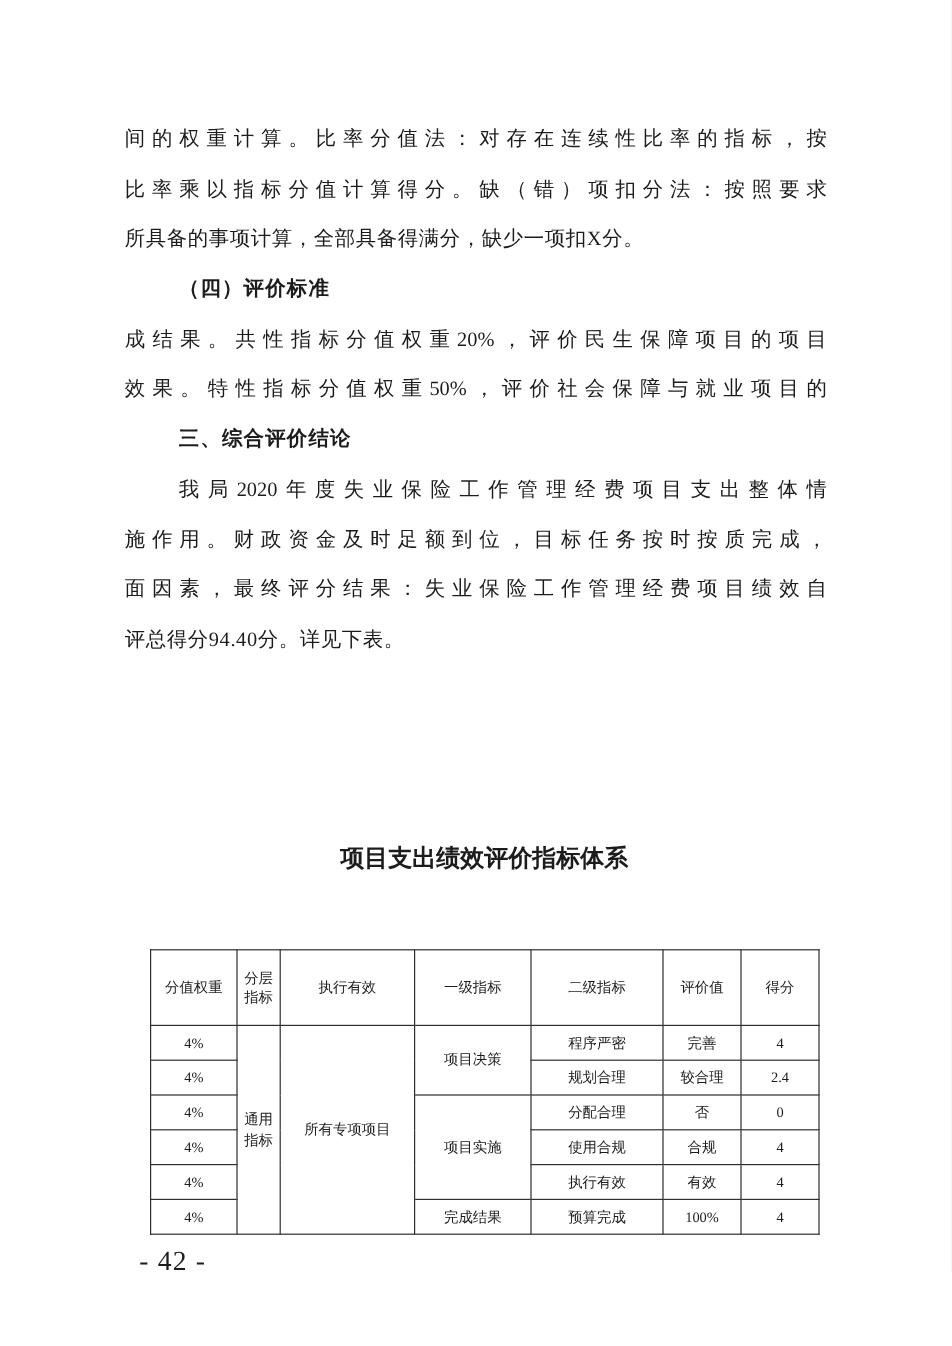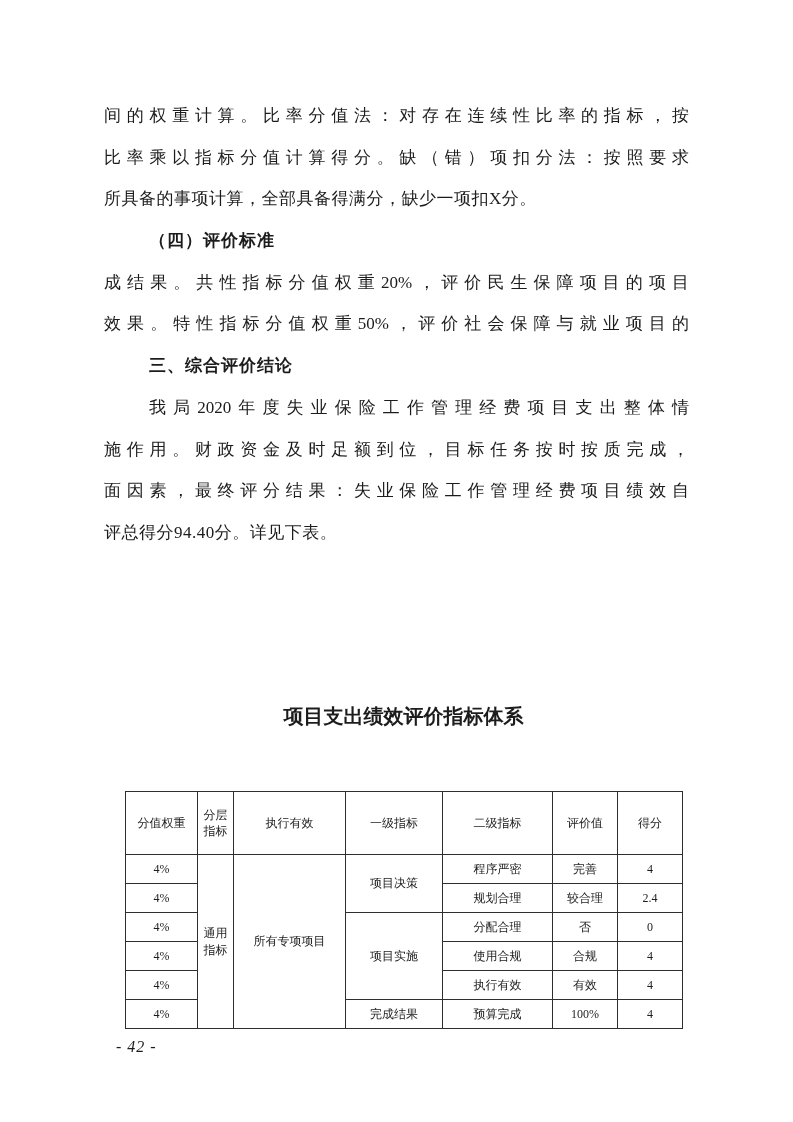--- a/index.html
+++ b/index.html
@@ -69,23 +69,22 @@
     padding: 0 1px;
     word-break: break-all;
     line-height: 1.35;
   }
   .indicator-table tr.header-row { height: 63px; }
   .indicator-table tr.data-row { height: 29px; }
   .page-number {
     position: absolute;
     left: 116px;
     top: 1038px;
-    font-size: 16px;
+    font-size: 23px;
     letter-spacing: 1px;
-    font-style: italic;
   }
 </style>
 </head>
 <body>
 
 <div class="page">
 
   <div class="body-text">
     <div class="line">间的权重计算。比率分值法：对存在连续性比率的指标，按</div>
     <div class="line">比率乘以指标分值计算得分。缺（错）项扣分法：按照要求</div>

